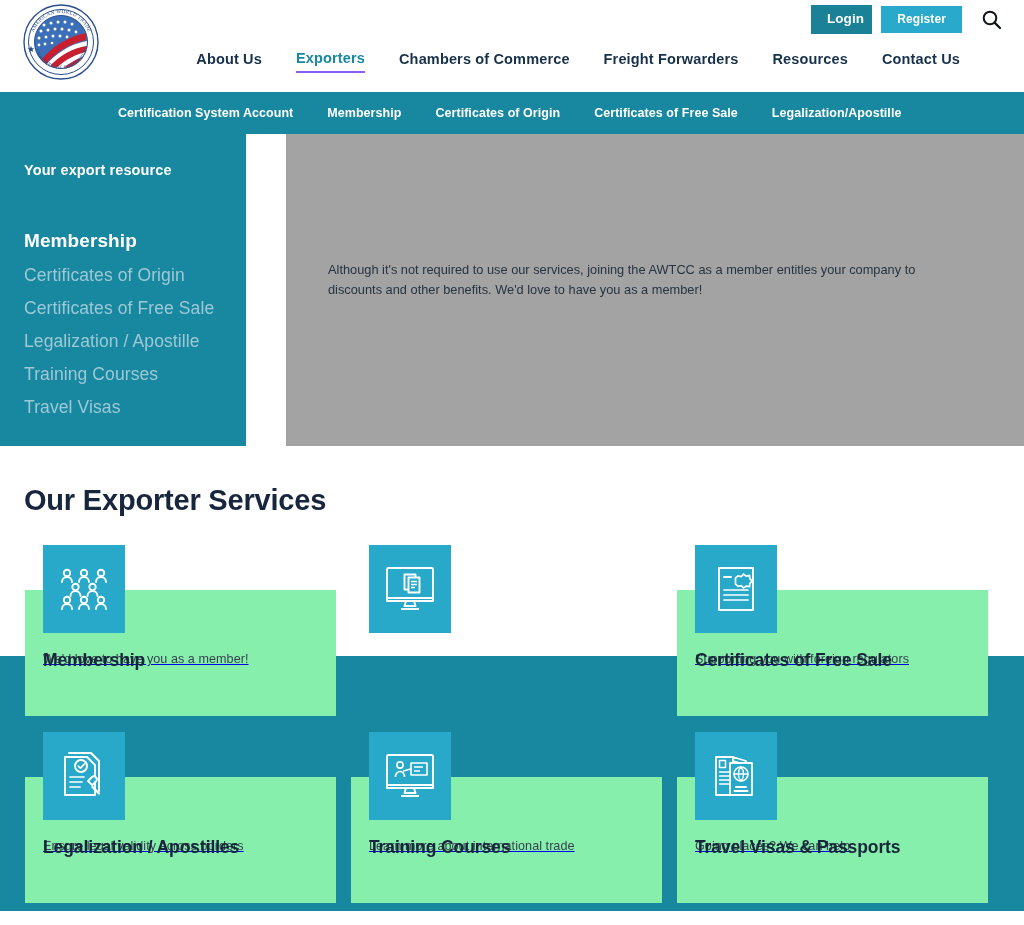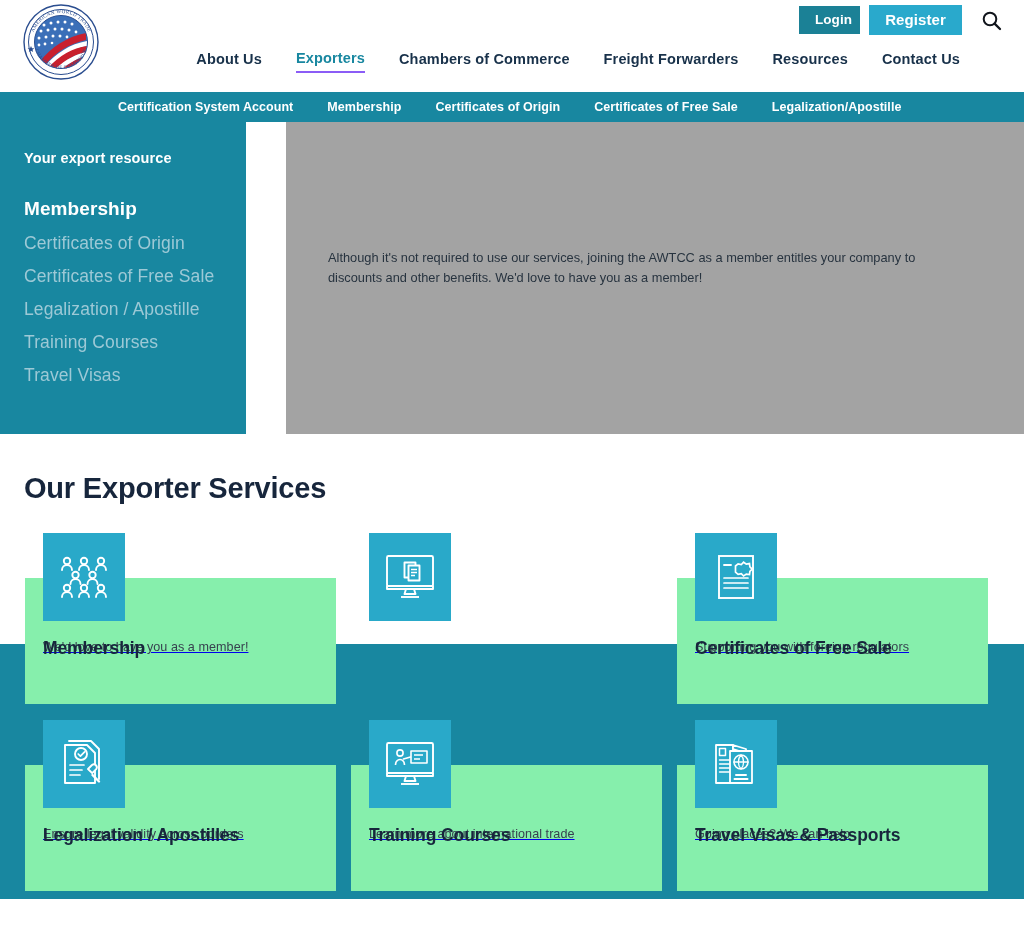--- a/index.html
+++ b/index.html
@@ -46,21 +46,21 @@
     padding: 7px 8px 8px 16px;
     border: none;
     line-height: 1;
     cursor: pointer;
     letter-spacing: .1px;
   }
 
   .btn-register {
     background: #29a9cc;
     color: #ffffff;
-    font-size: 15px;
+    font-size: 12px;
     font-weight: bold;
     padding: 7px 16px 8px 16px;
     border: none;
     line-height: 1;
     cursor: pointer;
     letter-spacing: .1px;
   }
 
   .search-btn {
     background: none;
@@ -93,21 +93,21 @@
     white-space: nowrap;
   }
 
   .mainnav a.active {
     color: #1887a0;
     border-bottom: 2px solid #8b5cf6;
   }
 
   
   .subnav {
-    height: 30px;
+    height: 42px;
     background: #1887a0;
     display: flex;
     align-items: center;
     gap: 0;
     padding-left: 118px;
   }
 
   .subnav a {
     color: #ffffff;
     font-size: 12.5px;
@@ -128,21 +128,21 @@
     width: 246px;
     background: #1887a0;
     padding: 28px 0 0 24px;
     flex: 0 0 246px;
   }
 
   .hero-side .eyebrow {
     color: #ffffff;
     font-size: 14.5px;
     font-weight: bold;
-    margin-bottom: 32px;
+    margin-bottom: 52px;
     letter-spacing: .1px;
   }
 
   .sidelinks a {
     display: block;
     text-decoration: none;
     font-size: 17.5px;
     color: #9dc9d6;
     margin-bottom: 12px;
     letter-spacing: .1px;

